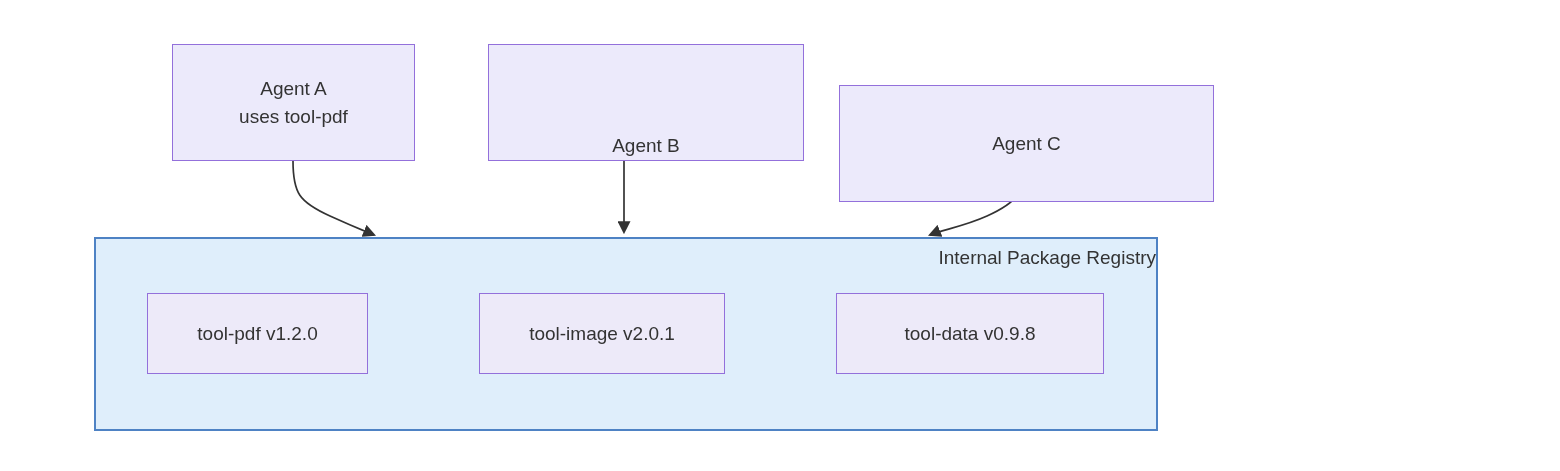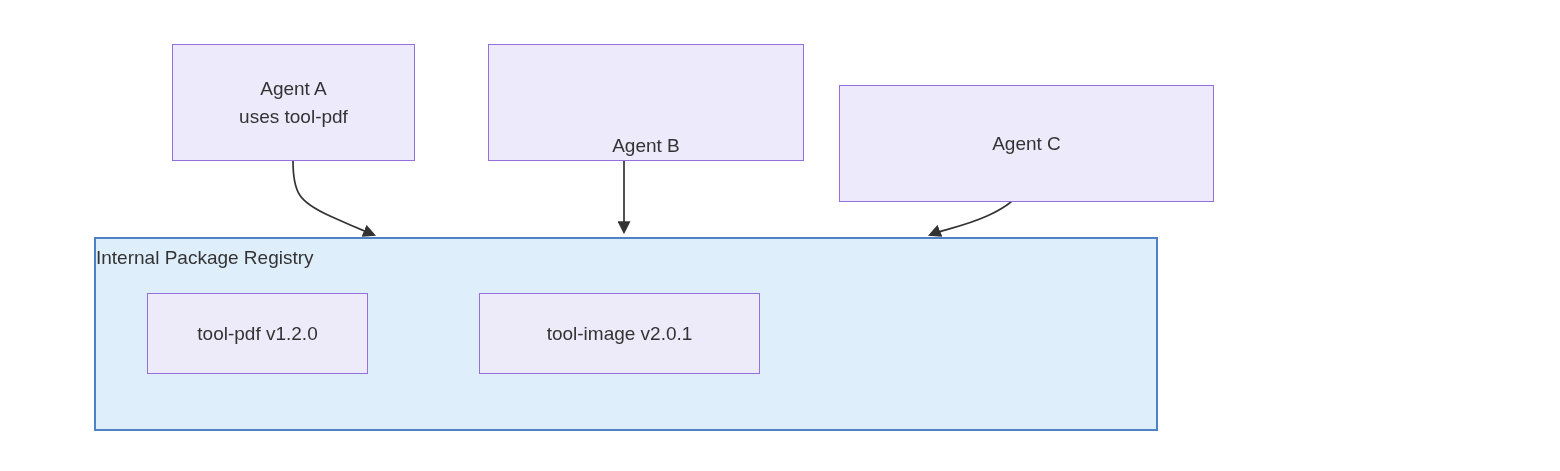--- a/index.html
+++ b/index.html
@@ -53,21 +53,21 @@
     position: absolute;
     box-sizing: border-box;
     background: var(--registry-fill, #DFEEFB);
     border: 2px solid var(--registry-border, #4E82C4);
   }
   .registry-title {
     position: absolute;
     left: 0;
     top: 7px;
     width: 100%;
-    text-align: left;
+    text-align: right;
     color: var(--text, #333333);
     font-size: 19px;
     line-height: 24px;
   }
   .node.pkg {
     background: var(--package-fill, #EDEAF9);
     border: 1.5px solid var(--package-border, #9370DB);
   }
 </style>
 </head>
@@ -87,24 +87,27 @@
   </svg>
 
   <div class="registry" style="left:94px; top:237px; width:1064px; height:194px;">
     <div class="registry-title">Internal Package Registry</div>
   </div>
 
   <div class="node pkg" style="left:147px; top:293px; width:221px; height:81px;">
     <span>tool-pdf v1.2.0</span>
   </div>
 
-  <div class="node pkg" style="left:479px; top:293px; width:281px; height:81px;">
+  <div class="node pkg" style="left:479px; top:293px; width:246px; height:81px;">
     <span>tool-image v2.0.1</span>
   </div>
 
+  <div class="node pkg" style="left:836px; top:293px; width:268px; height:81px;">
+    <span>tool-data v0.9.8</span>
+  </div>
 
   <div class="node agent" style="left:172px; top:44px; width:243px; height:117px;">
     <span>Agent A</span>
     <span>uses tool-pdf</span>
   </div>
 
   <div class="node agent" style="left:488px; top:44px; width:316px; height:117px;justify-content:flex-end;">
     <span>Agent B</span>
   </div>
 

